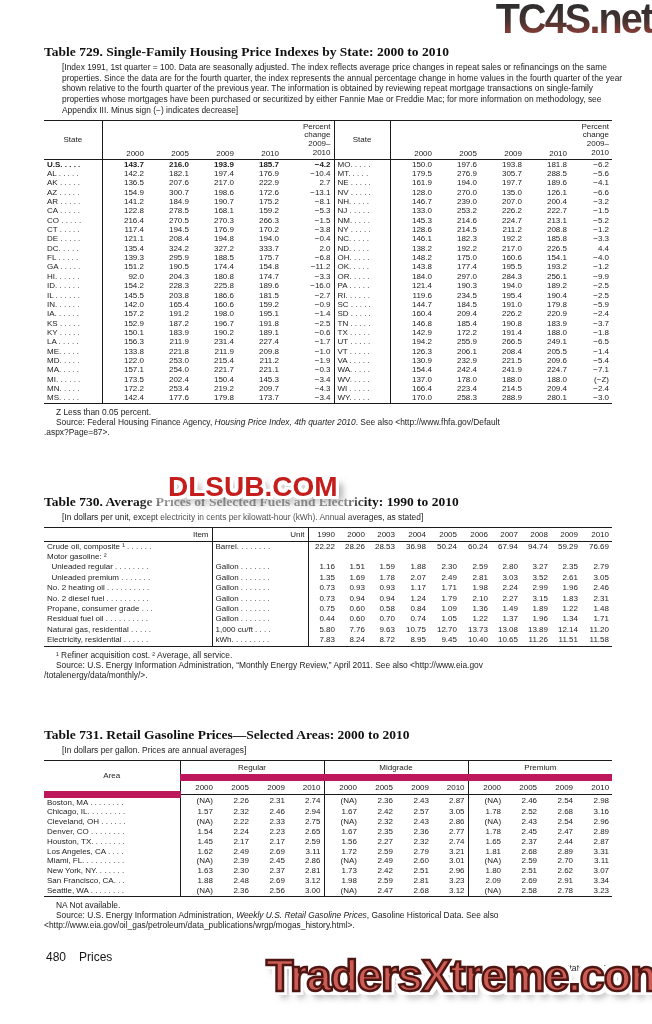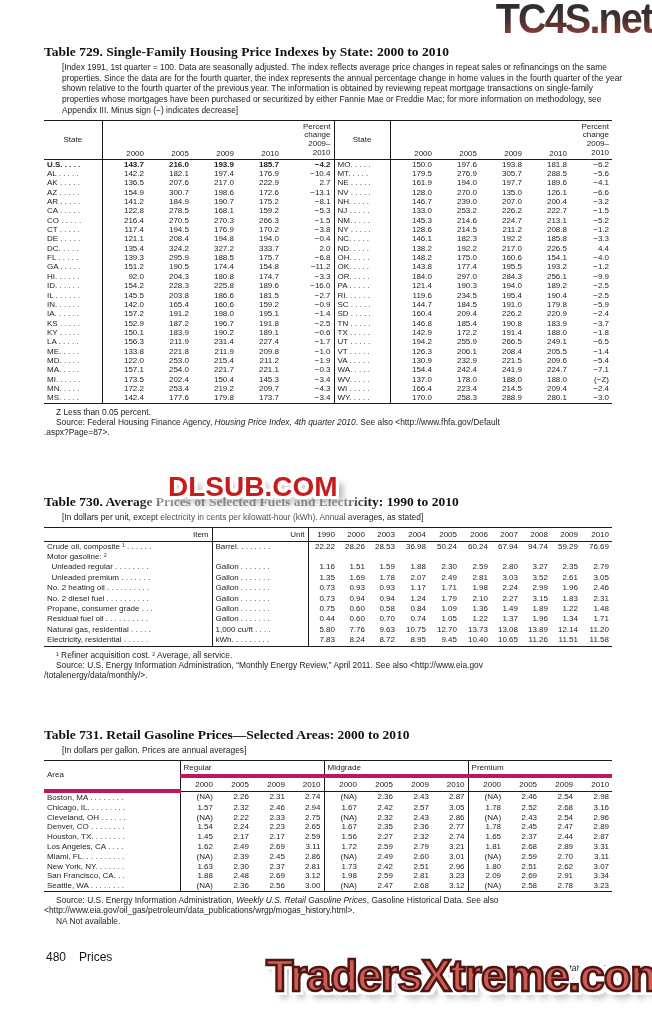--- a/index.html
+++ b/index.html
@@ -35,21 +35,21 @@
   
   .t730 { font-size:8px; border-top:1px solid #1a1a1a; border-bottom:1.5px solid #1a1a1a; }
   .t730 thead th { border-bottom:1px solid #1a1a1a; text-align:right; height:13px; vertical-align:middle; }
   .t730 thead th:nth-child(1), .t730 thead th:nth-child(2) { text-align:right; }
   .t730 tbody td { height:10.4px; line-height:10.4px; text-align:right; }
   .t730 th:nth-child(1), .t730 td:nth-child(1),
   .t730 th:nth-child(2), .t730 td:nth-child(2) { border-right:1px solid #1a1a1a; text-align:left; }
 
   
   .t731 { font-size:8px; border-top:1px solid #1a1a1a; border-bottom:1.5px solid #1a1a1a; }
-  .t731 thead tr.grp th { text-align:left; height:13px; vertical-align:middle; border-bottom:4px solid #be185d;margin-left:20px; }
+  .t731 thead tr.grp th { text-align:center; height:13px; vertical-align:middle; border-bottom:7px solid #be185d;margin-left:20px; }
   .t731 thead tr.yrs th { text-align:right; height:13px; vertical-align:middle; border-bottom:1px solid #1a1a1a; }
   .t731 thead th.area { vertical-align:middle; text-align:center; border-right:1px solid #1a1a1a; border-bottom:1px solid #1a1a1a; }
   .t731 thead tr.grp th.gline { border-right:1px solid #1a1a1a; }
   .t731 thead tr.yrs th:nth-child(4), .t731 thead tr.yrs th:nth-child(8) { border-right:1px solid #1a1a1a; }
   .t731 tbody td { height:9.8px; line-height:9.8px; text-align:right; }
   .t731 tbody td:nth-child(1) { text-align:left; border-right:1px solid #1a1a1a; }
   .t731 tbody td:nth-child(5), .t731 tbody td:nth-child(9) { border-right:1px solid #1a1a1a; }
 
   
   .fn { font-size:8.4px; line-height:10.4px; margin:0; width:572px; color:#222;
@@ -884,23 +884,23 @@
             <td>2.68</td>
             <td>3.12</td>
             <td>(NA)</td>
             <td>2.58</td>
             <td>2.78</td>
             <td>3.23</td>
           </tr>
         </tbody>
     </table>
     <div class="fn-block">
+      <p class="fn ind">NA Not available.</p>
       <p class="fn ind"><span>Source: U.S. Energy Information Administration, </span><i>Weekly U.S. Retail Gasoline Prices</i><span>, Gasoline Historical Data. See also
 &lt;http://www.eia.gov/oil_gas/petroleum/data_publications/wrgp/mogas_history.html&gt;.</span></p>
-      <p class="fn ind">NA Not available.</p>
     </div>
   </section>
 
 </div>
 
 <div class="pg-left">
   <span>480</span><span class="sect">Prices</span>
 </div>
 <div class="pg-right">U.S. Census Bureau, Statistical Abstract of the United States: 2012</div>
 

